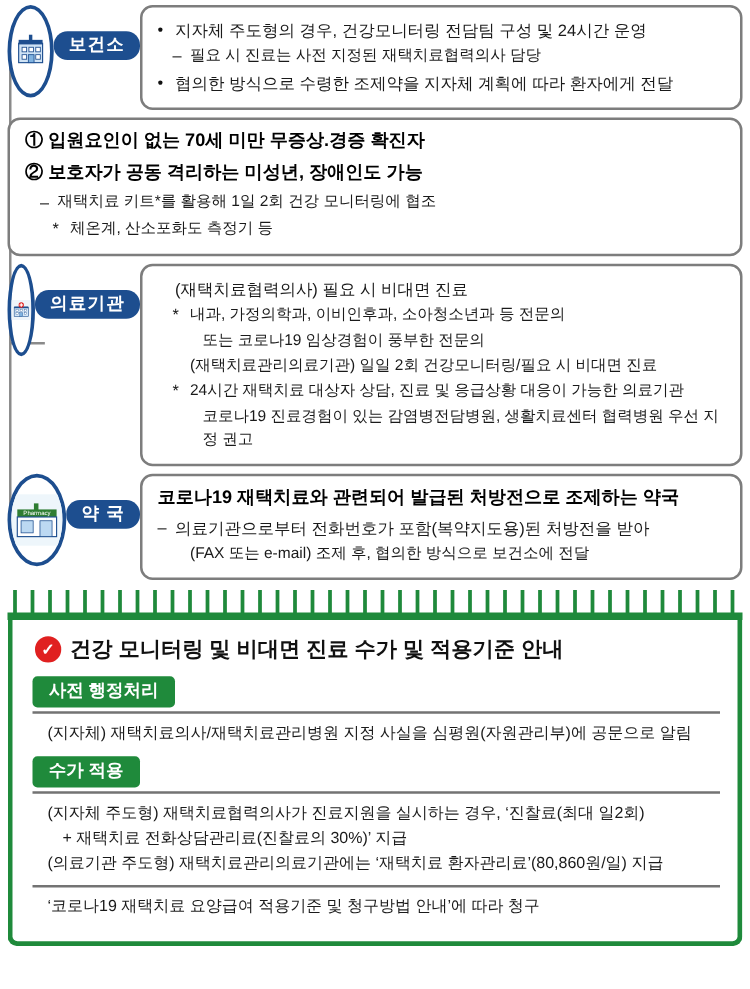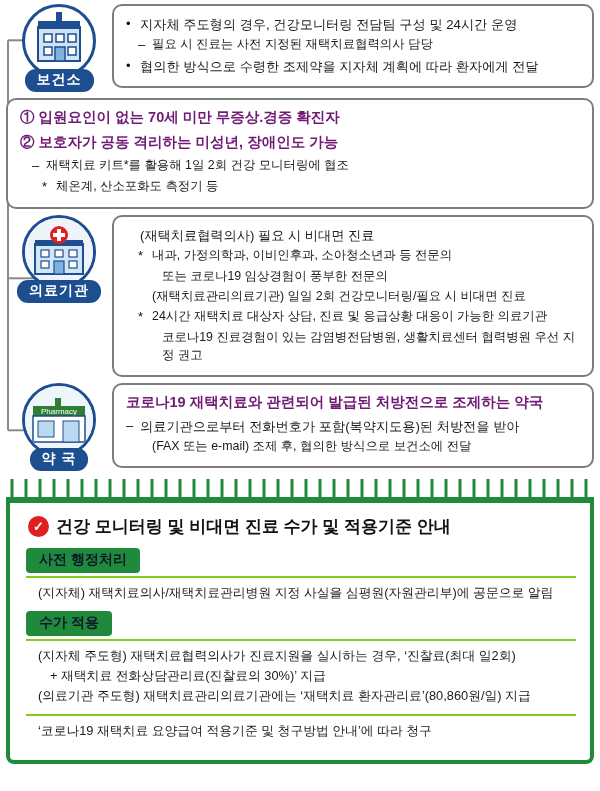--- a/index.html
+++ b/index.html
@@ -27,21 +27,21 @@
     display: flex;
     align-items: flex-start;
     margin-bottom: 6px;
     position: relative;
   }
 
   .icon-col {
     width: 106px;
     flex: 0 0 106px;
     display: flex;
-    flex-direction: column;
+    flex-direction: row;
     align-items: center;
     position: relative;
   }
 
   .icon-circle {
     width: 74px;
     height: 74px;
     border-radius: 50%;
     background: #ffffff;
     border: 3px solid #1d4e8f;
@@ -72,21 +72,21 @@
     border-radius: 10px;
     background: #fff;
     padding: 7px 10px 8px 12px;
     box-sizing: border-box;
     min-height: 74px;
   }
 
   .hdr {
     font-size: 14.5px;
     font-weight: bold;
-    color: #701a75;
+    color: #000000;
     margin: 1px 0 5px 0;
     line-height: 1.35;
   }
 
   .li {
     font-size: 13.2px;
     line-height: 1.45;
     margin: 2px 0;
     display: flex;
     align-items: flex-start;
@@ -152,29 +152,29 @@
     flex: 0 0 auto;
     font-weight: bold;
     position: relative;
   }
 
   .block { margin-bottom: 9px; }
 
   .block-head {
     display: inline-block;
     background: #1f8a3b;
-    color: #0f172a;
+    color: #ffffff;
     font-size: 14px;
     font-weight: bold;
     padding: 3px 13px 4px 13px;
     border-radius: 4px;
     margin-bottom: 3px;
   }
   .block-body {
-    border-top: 2px solid #84cc16;
+    border-top: 2px solid #737373;
     padding-top: 4px;
   }
   .bl {
     font-size: 12.8px;
     line-height: 1.5;
     display: flex;
     align-items: flex-start;
     margin: 1px 0;
   }
   .bl .bullet { flex: 0 0 auto; width: 12px; }

